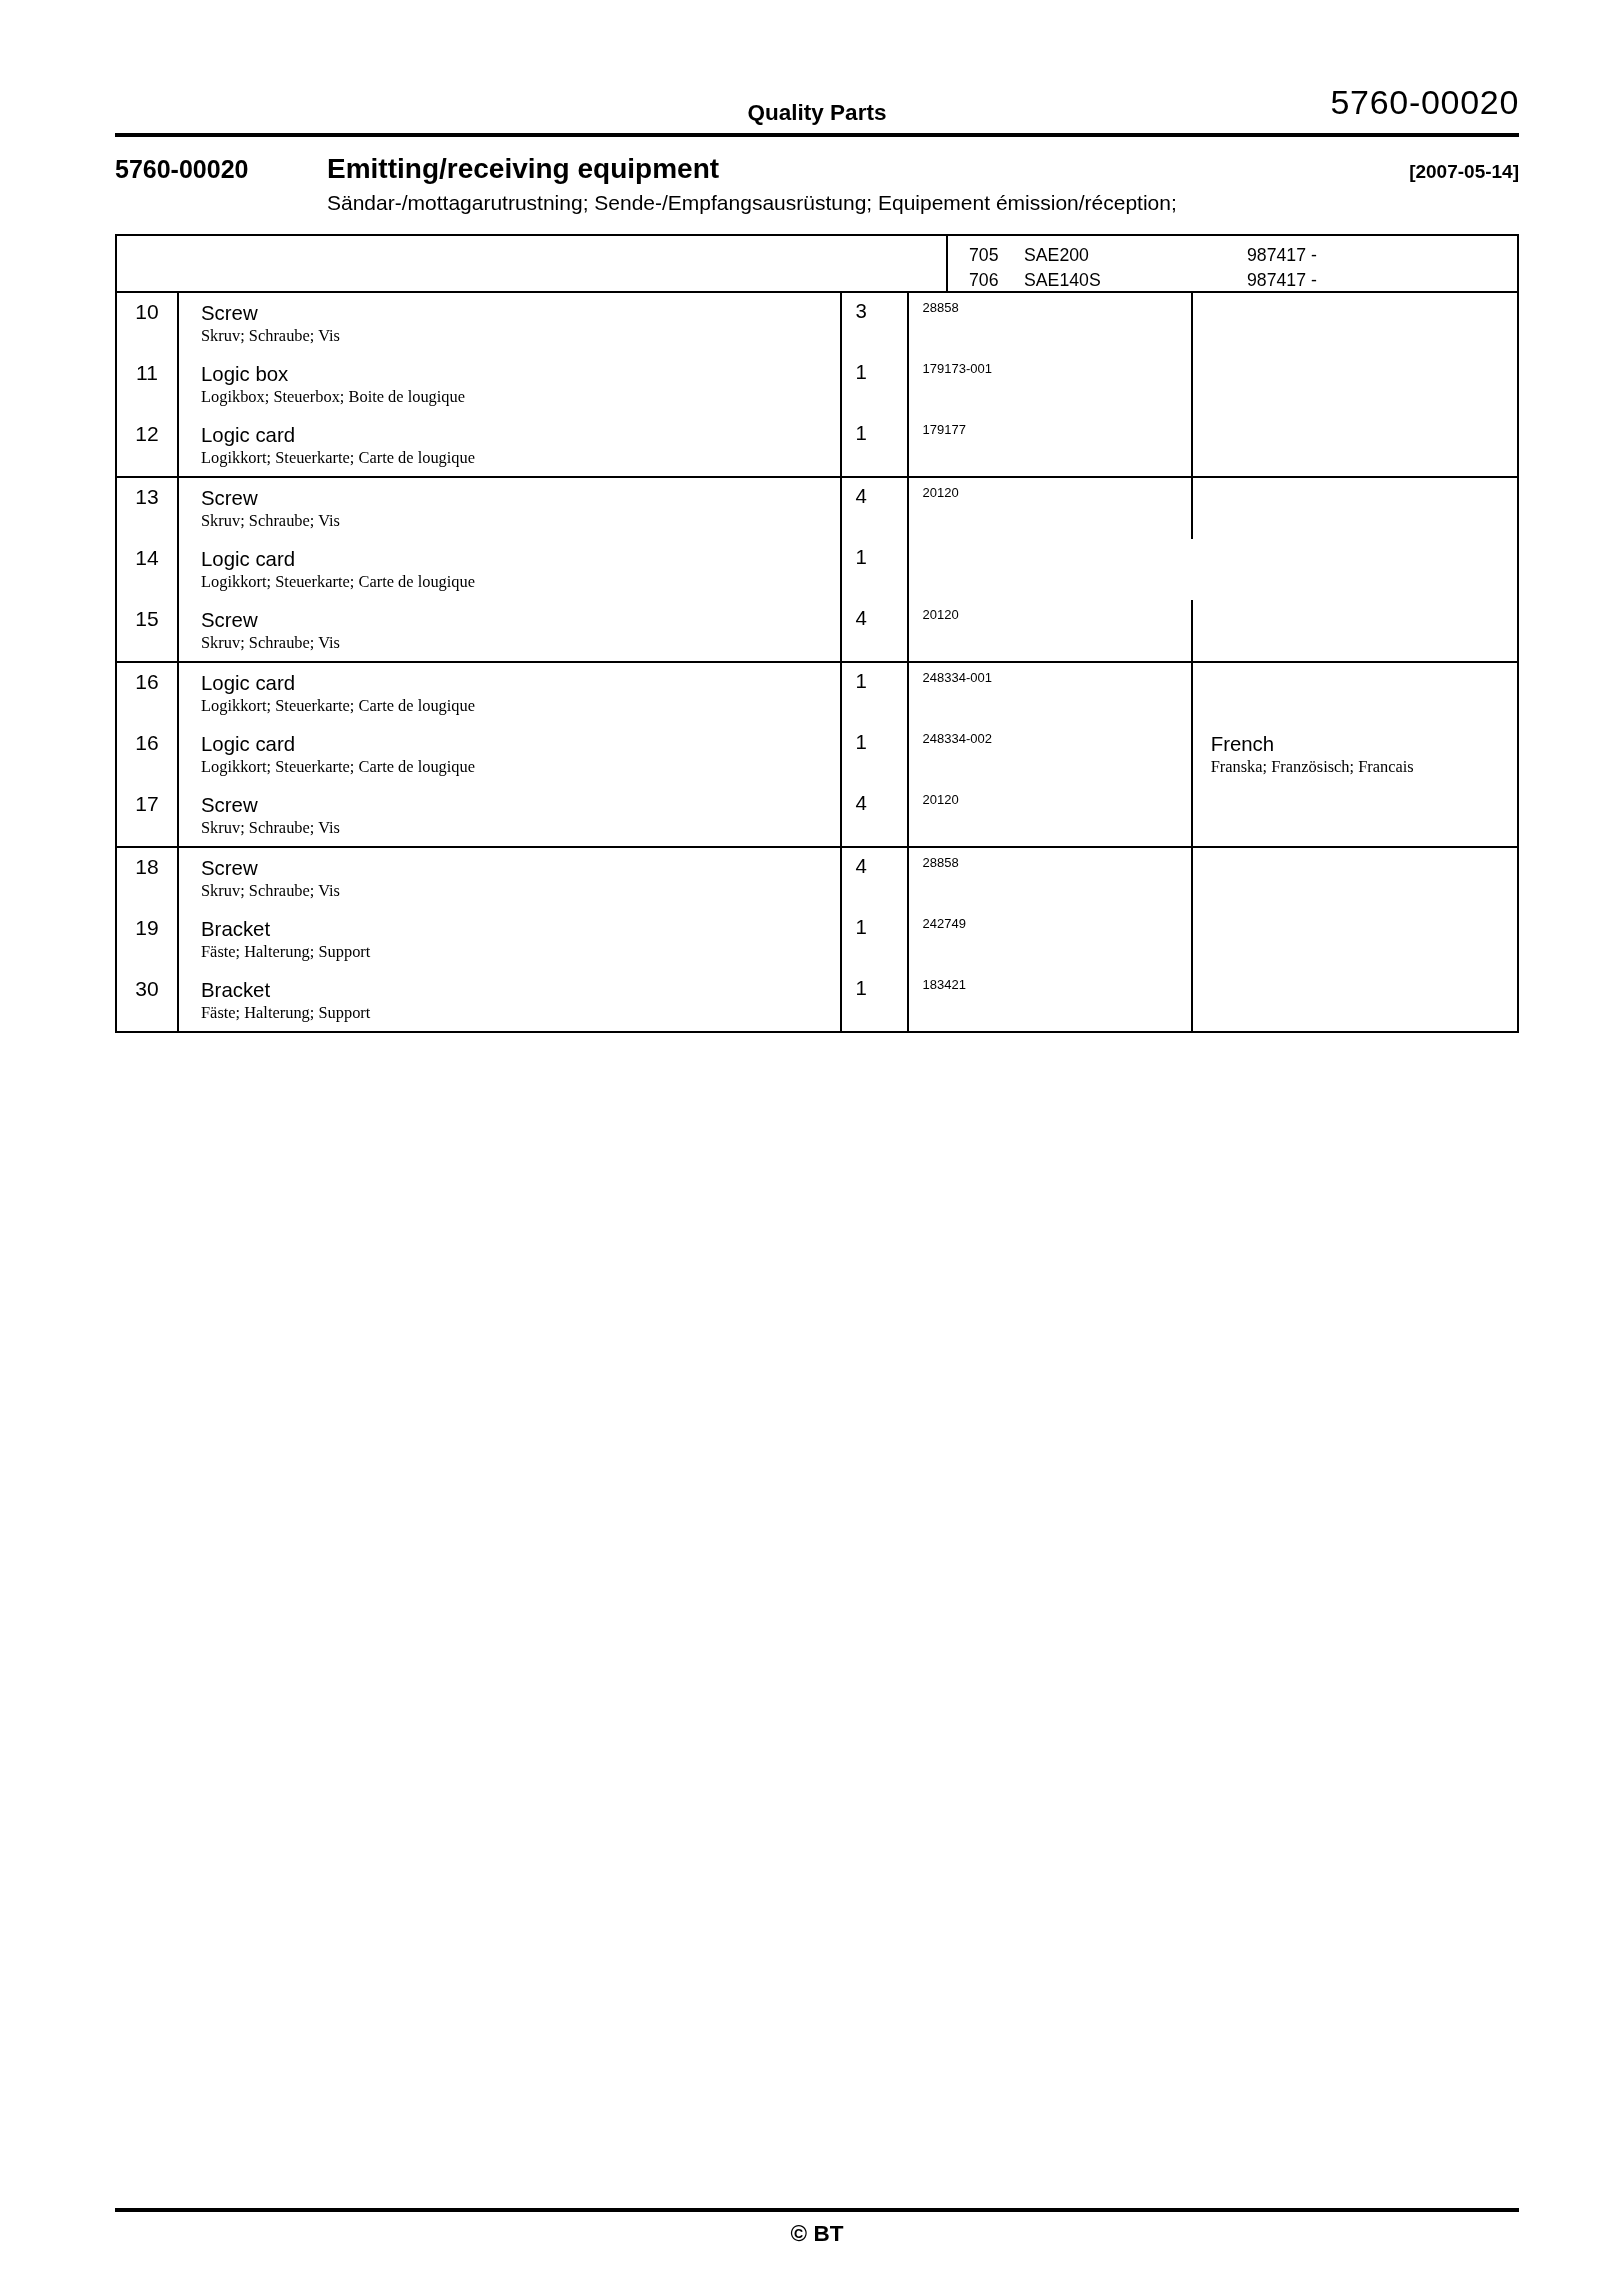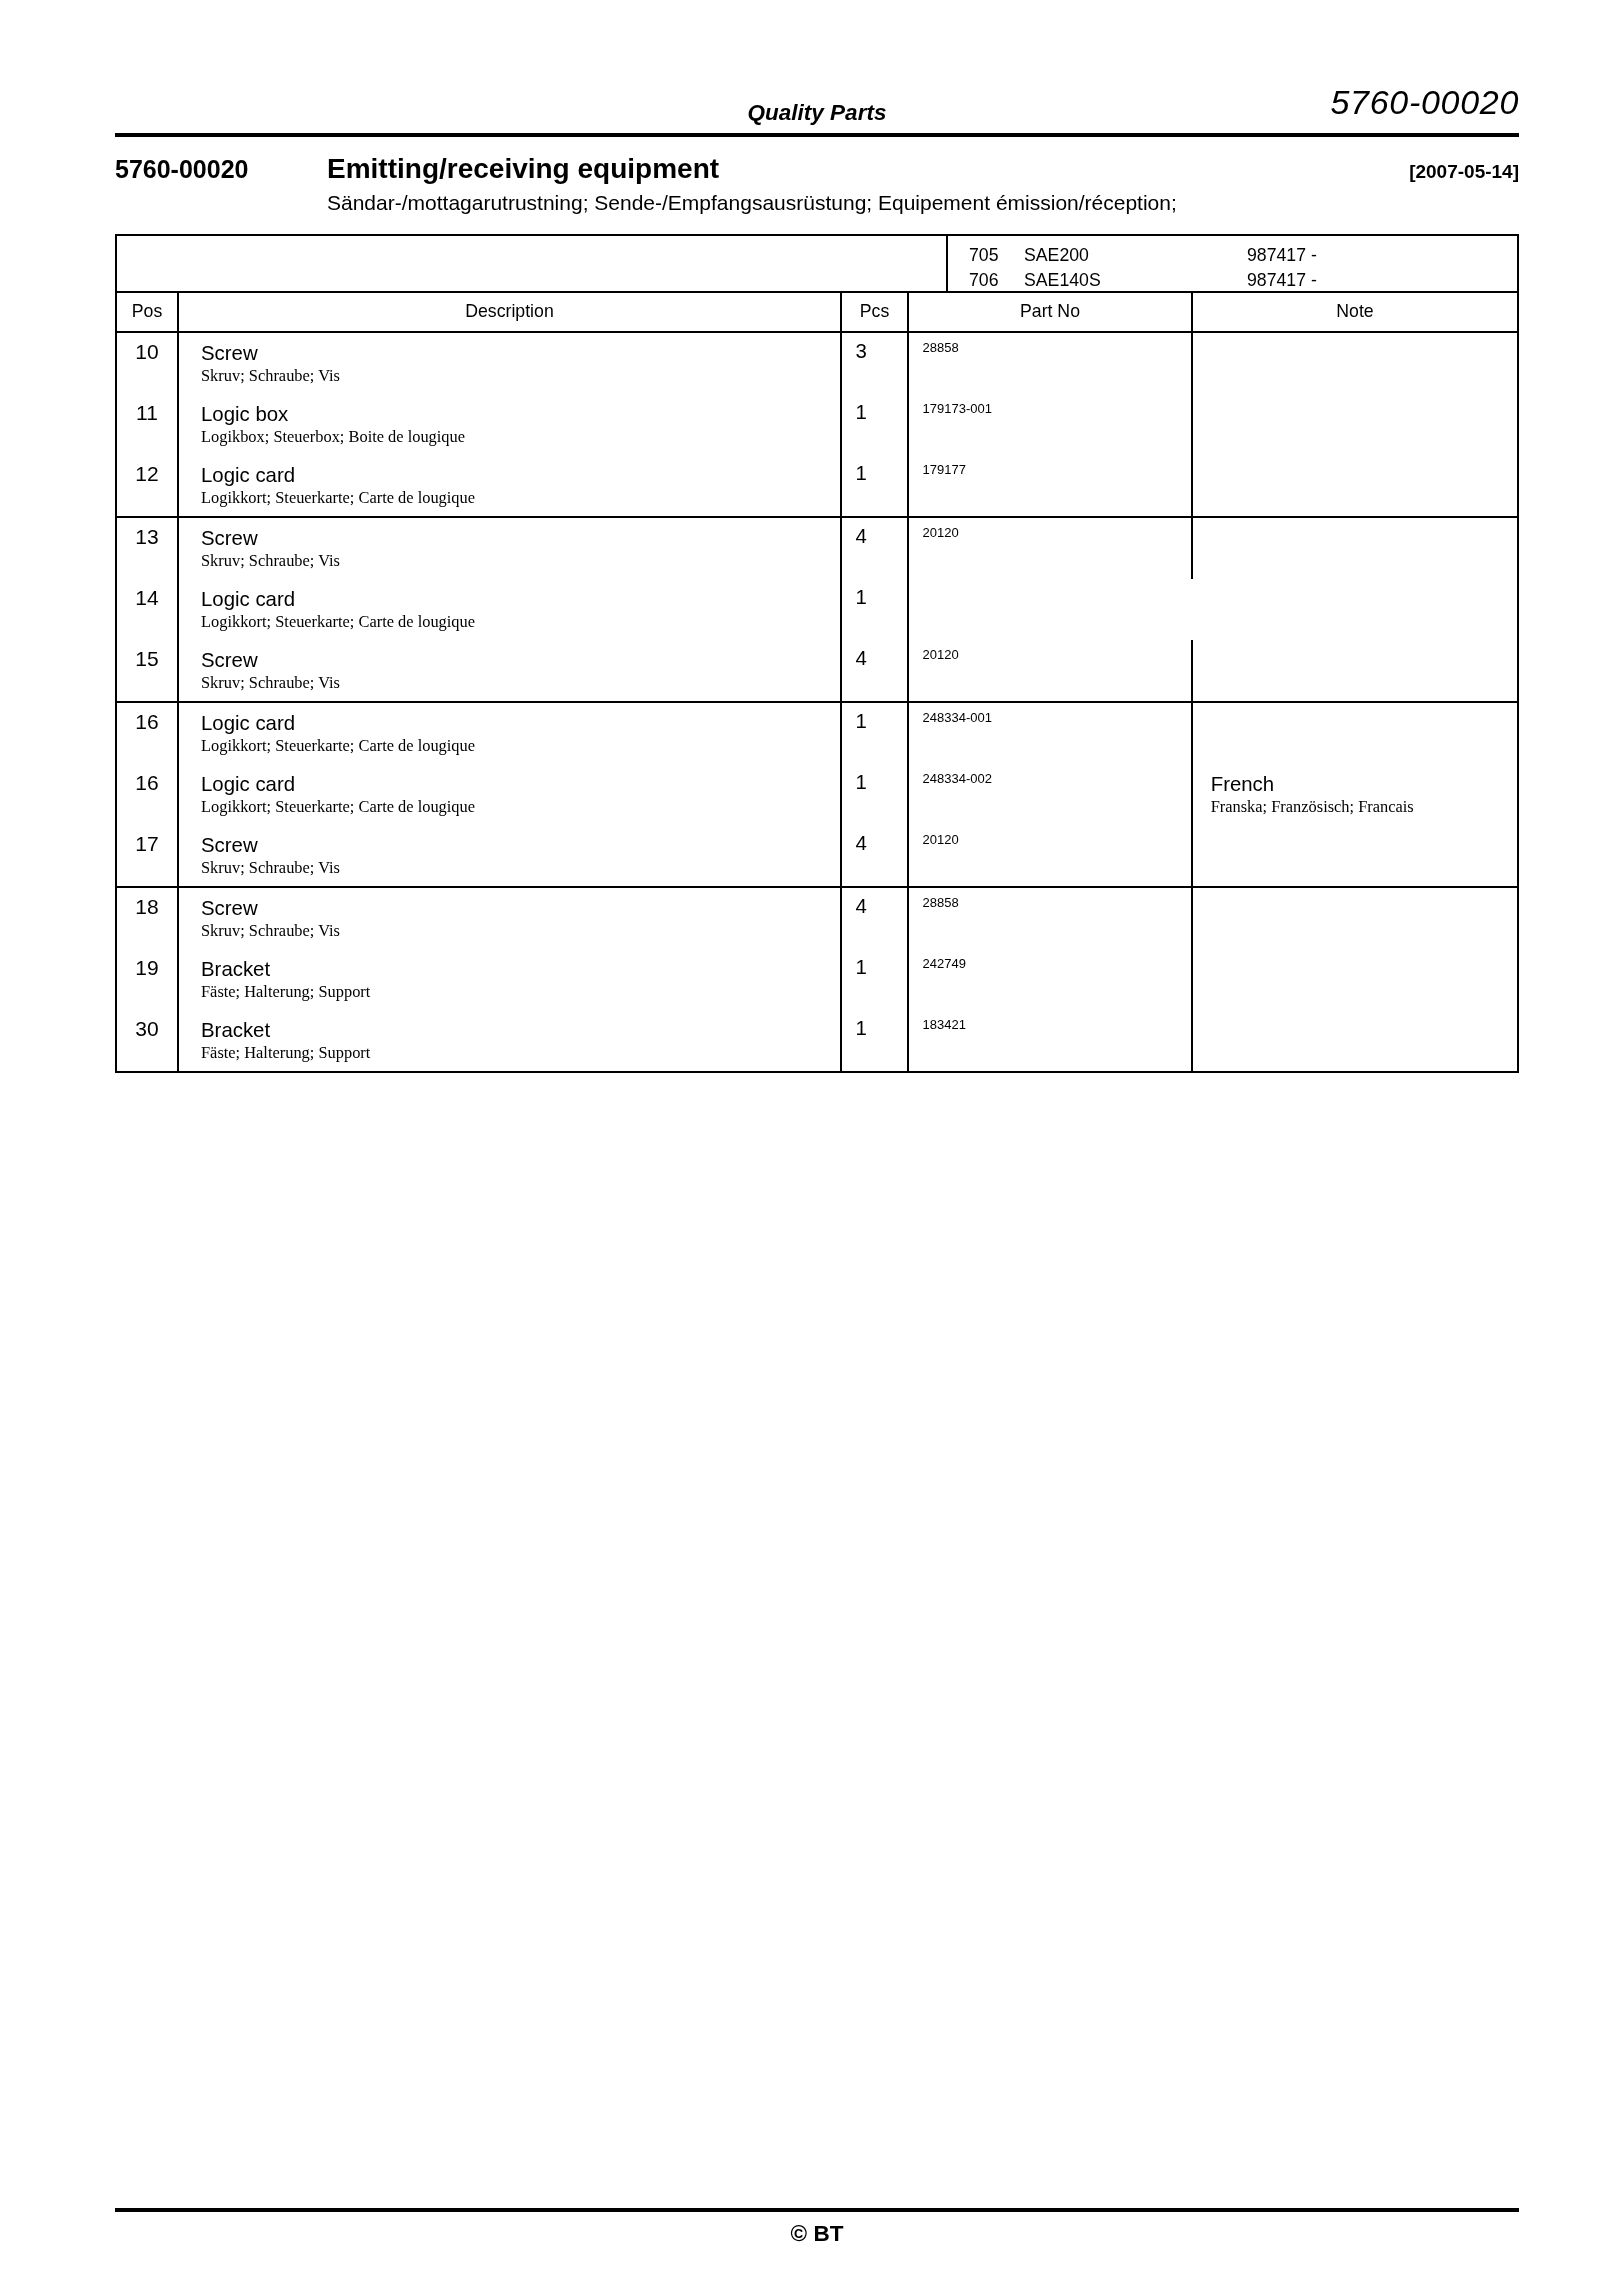--- a/index.html
+++ b/index.html
@@ -7,21 +7,21 @@
   .page {
     position:relative;
     width:1622px; height:2295px;
     background:#ffffff; color:#000000;
     font-family:"Liberation Sans", sans-serif;
     overflow:hidden;
   }
   .content { position:absolute; left:115px; top:0; width:1404px; }
 
   
-  .header { position:relative; height:137px; border-bottom:4.1px solid #000;font-style:italic; }
+  .header { position:relative; height:137px; border-bottom:4.1px solid #000; }
   .header-title {
     position:absolute; left:0; right:0; bottom:6.8px;
     text-align:center; font-size:22.5px; font-weight:bold;
   }
   .header-docnum {
     position:absolute; right:0; bottom:11px;
     font-size:34px; font-weight:normal; letter-spacing:0.7px;
   }
 
   
@@ -98,27 +98,20 @@
             <span class="model-serial">987417 -</span>
           </div>
           <div class="model-row">
             <span class="model-code">706</span>
             <span class="model-name">SAE140S</span>
             <span class="model-serial">987417 -</span>
           </div>
         </div>
       </div>
 
-      <div class="hrow grid">
-        <div class="c">Pos</div>
-        <div class="c">Description</div>
-        <div class="c">Pcs</div>
-        <div class="c">Part No</div>
-        <div class="c">Note</div>
-      </div>
 
       <div class="tbody">
           <div class="group">
             <div class="row grid">
     <div class="c pos">10</div>
     <div class="c desc">
       <div class="main">Screw</div>
       <div class="sub">Skruv; Schraube; Vis</div>
     </div>
     <div class="c pcs">3</div>

